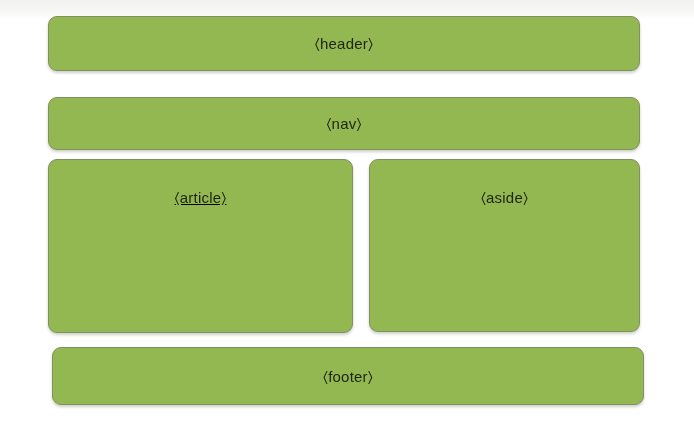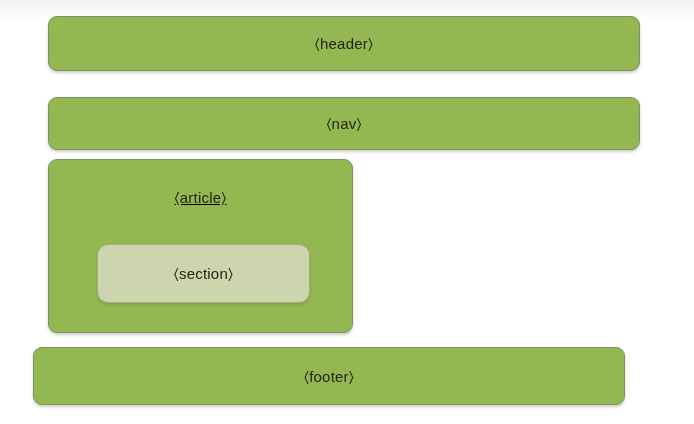--- a/index.html
+++ b/index.html
@@ -77,43 +77,43 @@
   .sem-box--tall > .sem-label {
     margin-top: 30px;
   }
 
   
   #box-header  { left: 48px; top: 16px;  width: 592px; height: 55px; }
   #box-nav     { left: 48px; top: 87px;  width: 592px; height: 53px; margin-top: 10px; }
   #box-article { left: 48px; top: 159px; width: 305px; height: 174px; text-decoration: underline; }
   #box-aside   { left: 369px; top: 159px; width: 271px; height: 173px; }
   #box-section { left: 48px; top: 84px;  width: 213px; height: 59px; }
-  #box-footer  { left: 33px; top: 347px; width: 592px; height: 58px; }
+  #box-footer  { left: 52px; top: 347px; width: 592px; height: 58px; }
 </style>
 </head>
 <body>
 
 <div id="diagram-canvas">
 
   <div id="top-wash"></div>
 
   <div class="sem-box" id="box-header">
     <span class="sem-label">〈header〉</span>
   </div>
 
   <div class="sem-box" id="box-nav">
     <span class="sem-label">〈nav〉</span>
   </div>
 
   <div class="sem-box sem-box--tall" id="box-article">
     <span class="sem-label">〈article〉</span>
 
-    <div class="sem-box sem-box--pale" id="box-section">
-      <span class="sem-label">〈section〉</span>
-    </div>
   </div>
 
+  <div class="sem-box sem-box--tall" id="box-aside">
+    <span class="sem-label">〈aside〉</span>
+  </div>
 
   <div class="sem-box" id="box-footer">
     <span class="sem-label">〈footer〉</span>
   </div>
 
 </div>
 
 </body></html>

